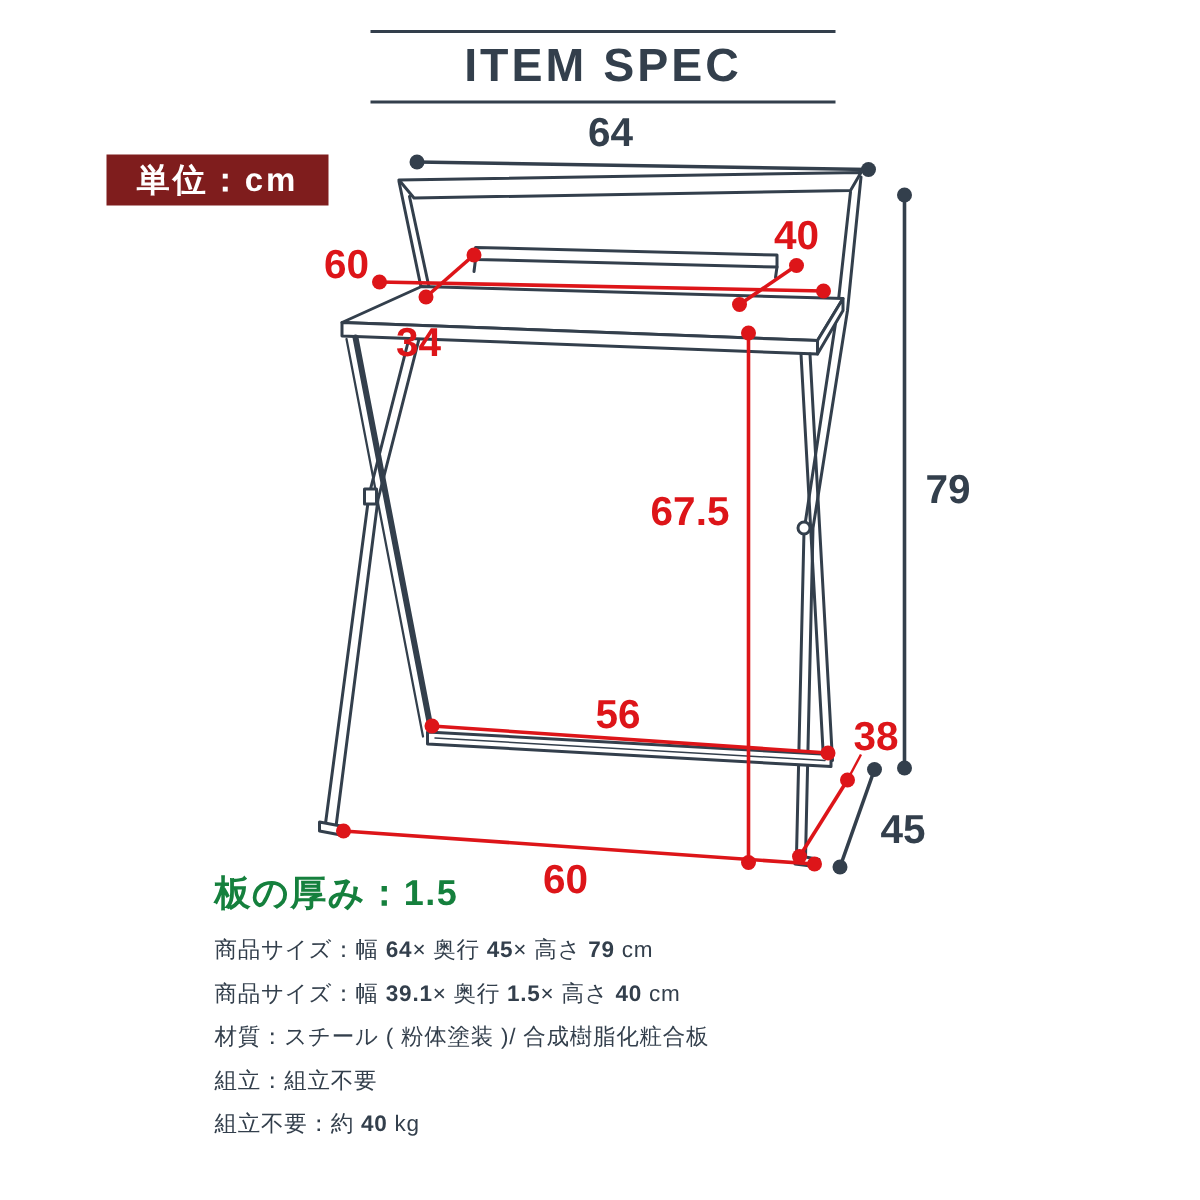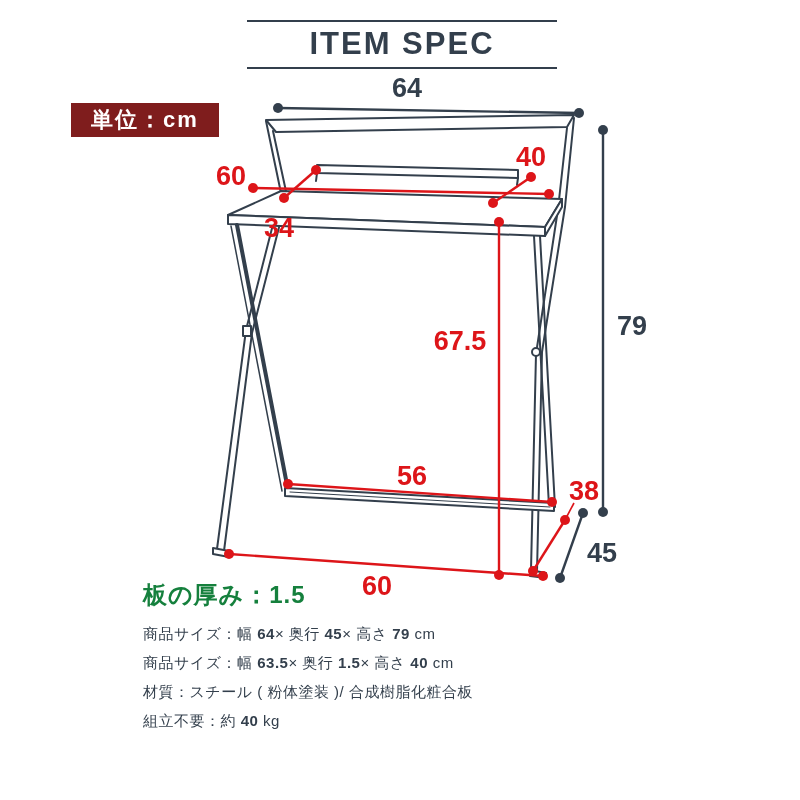--- a/index.html
+++ b/index.html
@@ -150,18 +150,19 @@
           <circle cx="543" cy="576" r="5" fill="#dd1519"></circle>
           <text x="377" y="586" fill="#dd1519" text-anchor="middle" dominant-baseline="central" font-size="27" font-weight="bold">60</text>
         </g>
       </g>
   </svg>
 
   <div class="thickness-note">板の厚み：1.5</div>
 
   <div class="spec-list">
       <div class="spec-line"><span>商品サイズ：幅 </span><span class="num">64</span><span>× 奥行 </span><span class="num">45</span><span>× 高さ </span><span class="num">79</span><span> cm</span></div>
-      <div class="spec-line"><span>商品サイズ：幅 </span><span class="num">63.5</span><span>× 奥行 </span><span class="num">1.5</span><span>× 高さ </span><span class="num">40</span><span> cm</span></div>
+      <div class="spec-line"><span>商品サイズ：幅 </span><span class="num">39.1</span><span>× 奥行 </span><span class="num">1.5</span><span>× 高さ </span><span class="num">40</span><span> cm</span></div>
       <div class="spec-line"><span>材質：スチール ( 粉体塗装 )/ 合成樹脂化粧合板</span></div>
+      <div class="spec-line"><span>組立：組立不要</span></div>
       <div class="spec-line"><span>組立不要：約 </span><span class="num">40</span><span> kg</span></div>
     </div>
 
 </div>
 
 </body></html>

